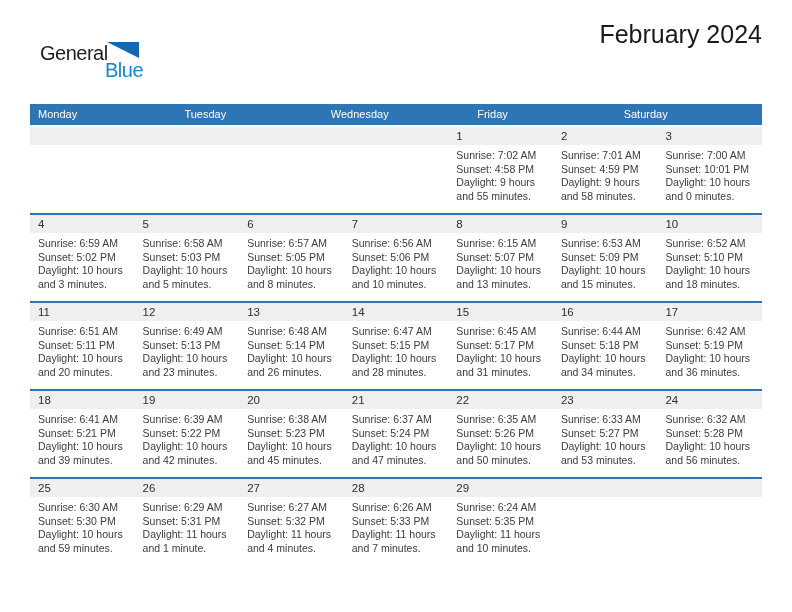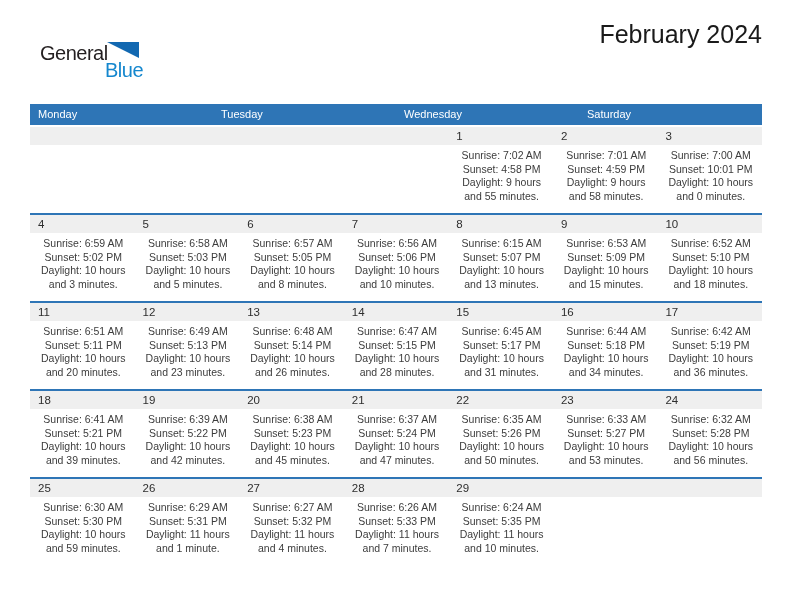--- a/index.html
+++ b/index.html
@@ -22,21 +22,21 @@
   .cal-title { font-size:25px; font-weight:400; color:#1a1a1a; line-height:28px; }
   .cal-subtitle { margin-top:11px; font-size:15px; font-weight:400; color:#1a1a1a; line-height:18px; }
   
   .calendar { position:absolute; left:30px; top:104px; width:732px; }
   .cal-header { display:flex; background:var(--header-bg, #2E75B6); height:21px; }
   .cal-header-cell { flex:1; color:#fff; font-size:11px; line-height:21px; padding-left:8px; overflow:hidden; white-space:nowrap; }
   .week { display:flex; height:88px; border-top:2px solid var(--divider, #2E75B6); }
   .week.first { border-top:none; margin-top:2px; height:86px; }
   .day-cell { flex:1; overflow:hidden; }
   .day-num { height:18px; background:var(--band-bg, #EFEFEF); font-size:11.5px; line-height:18px; padding-left:8px; color:#2e2e2e; }
-  .day-info { padding:4px 6px 0 8px; font-size:10.5px; line-height:13.5px; color:#3c3c3c;text-align:center; }
+  .day-info { padding:4px 6px 0 8px; font-size:10.5px; line-height:13.5px; color:#3c3c3c; }
   .day-info div { white-space:nowrap; }
 </style>
 </head>
 <body>
 
 <div class="page">
 
   <div class="logo">
     <span class="logo-general">General</span>
     <span class="logo-triangle"></span>
@@ -45,20 +45,21 @@
 
   <div class="title-block">
     <div class="cal-title">February 2024</div>
   </div>
 
   <div class="calendar">
     <div class="cal-header">
         <div class="cal-header-cell">Monday</div>
         <div class="cal-header-cell">Tuesday</div>
         <div class="cal-header-cell">Wednesday</div>
+        <div class="cal-header-cell">Friday</div>
         <div class="cal-header-cell">Saturday</div>
       </div>
     <div>
         <div class="week first">
           <div class="day-cell">
             <div class="day-num"></div>
           </div>
           <div class="day-cell">
             <div class="day-num"></div>
           </div>

